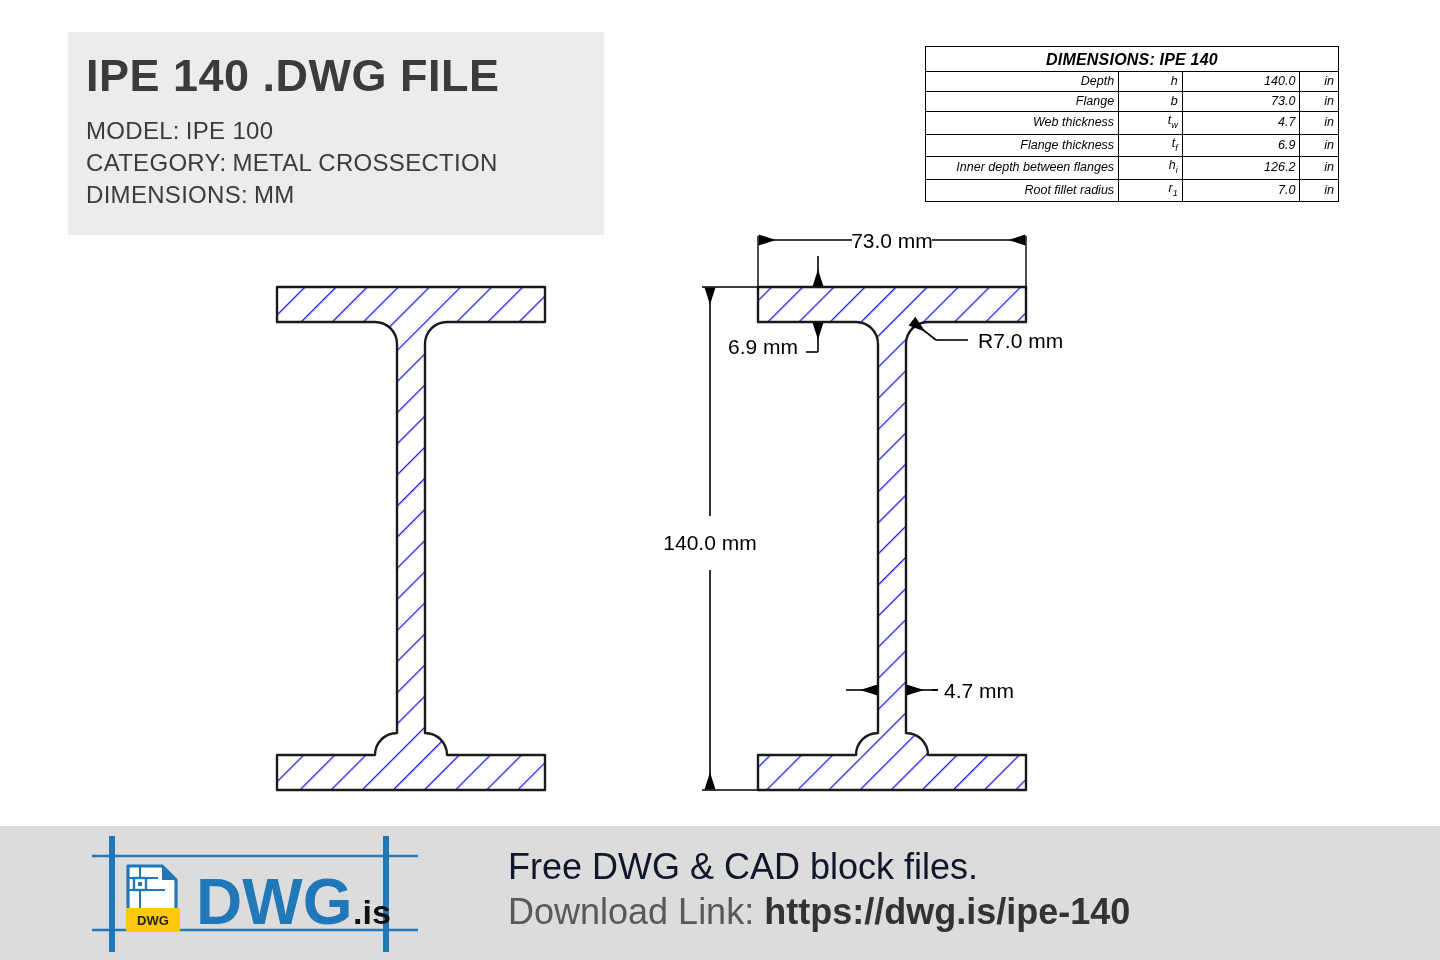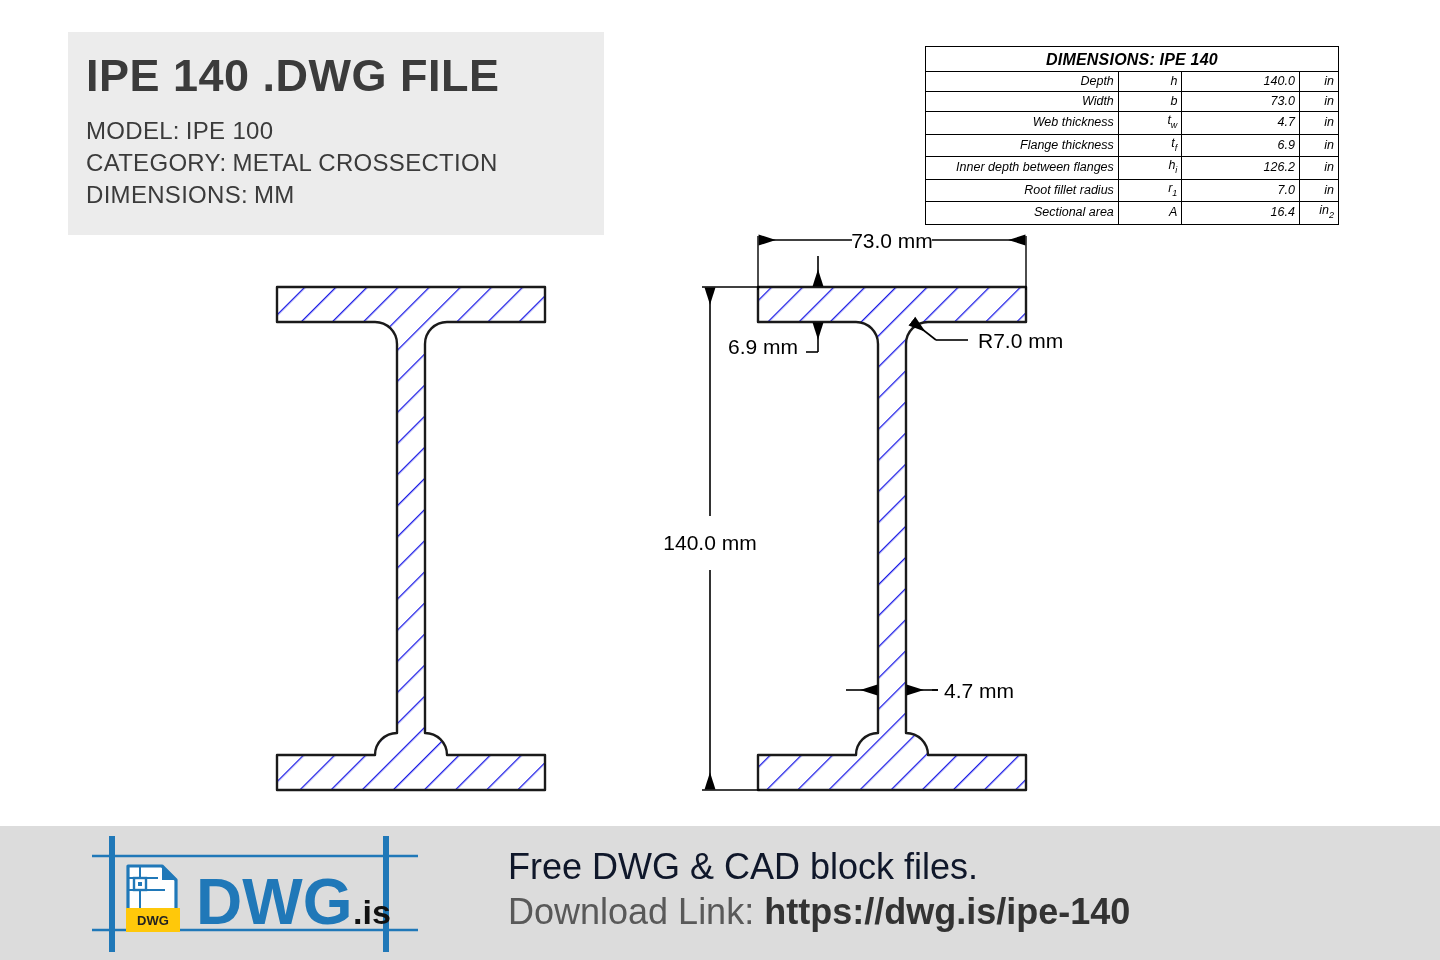--- a/index.html
+++ b/index.html
@@ -153,21 +153,21 @@
       </tr>
     </thead>
     <tbody id="dim-tbody">
         <tr>
           <td class="c-label">Depth</td>
           <td class="c-sym">h</td>
           <td class="c-val">140.0</td>
           <td class="c-unit">in</td>
         </tr>
         <tr>
-          <td class="c-label">Width</td>
+          <td class="c-label">Flange</td>
           <td class="c-sym">b</td>
           <td class="c-val">73.0</td>
           <td class="c-unit">in</td>
         </tr>
         <tr>
           <td class="c-label">Web thickness</td>
           <td class="c-sym">t<span class="sub">w</span></td>
           <td class="c-val">4.7</td>
           <td class="c-unit">in</td>
         </tr>
@@ -181,26 +181,20 @@
           <td class="c-label">Inner depth between flanges</td>
           <td class="c-sym">h<span class="sub">i</span></td>
           <td class="c-val">126.2</td>
           <td class="c-unit">in</td>
         </tr>
         <tr>
           <td class="c-label">Root fillet radius</td>
           <td class="c-sym">r<span class="sub">1</span></td>
           <td class="c-val">7.0</td>
           <td class="c-unit">in</td>
-        </tr>
-        <tr>
-          <td class="c-label">Sectional area</td>
-          <td class="c-sym">A</td>
-          <td class="c-val">16.4</td>
-          <td class="c-unit">in<span class="sub">2</span></td>
         </tr>
       </tbody>
   </table>
 </div>
 
 <div id="drawing-area">
 <svg width="1440" height="826" viewBox="0 0 1440 826" xmlns="http://www.w3.org/2000/svg">
   <defs>
     <pattern id="steelhatch" width="22" height="22" patternUnits="userSpaceOnUse" patternTransform="rotate(45)">
       <rect width="22" height="22" fill="#ffffff"></rect>

